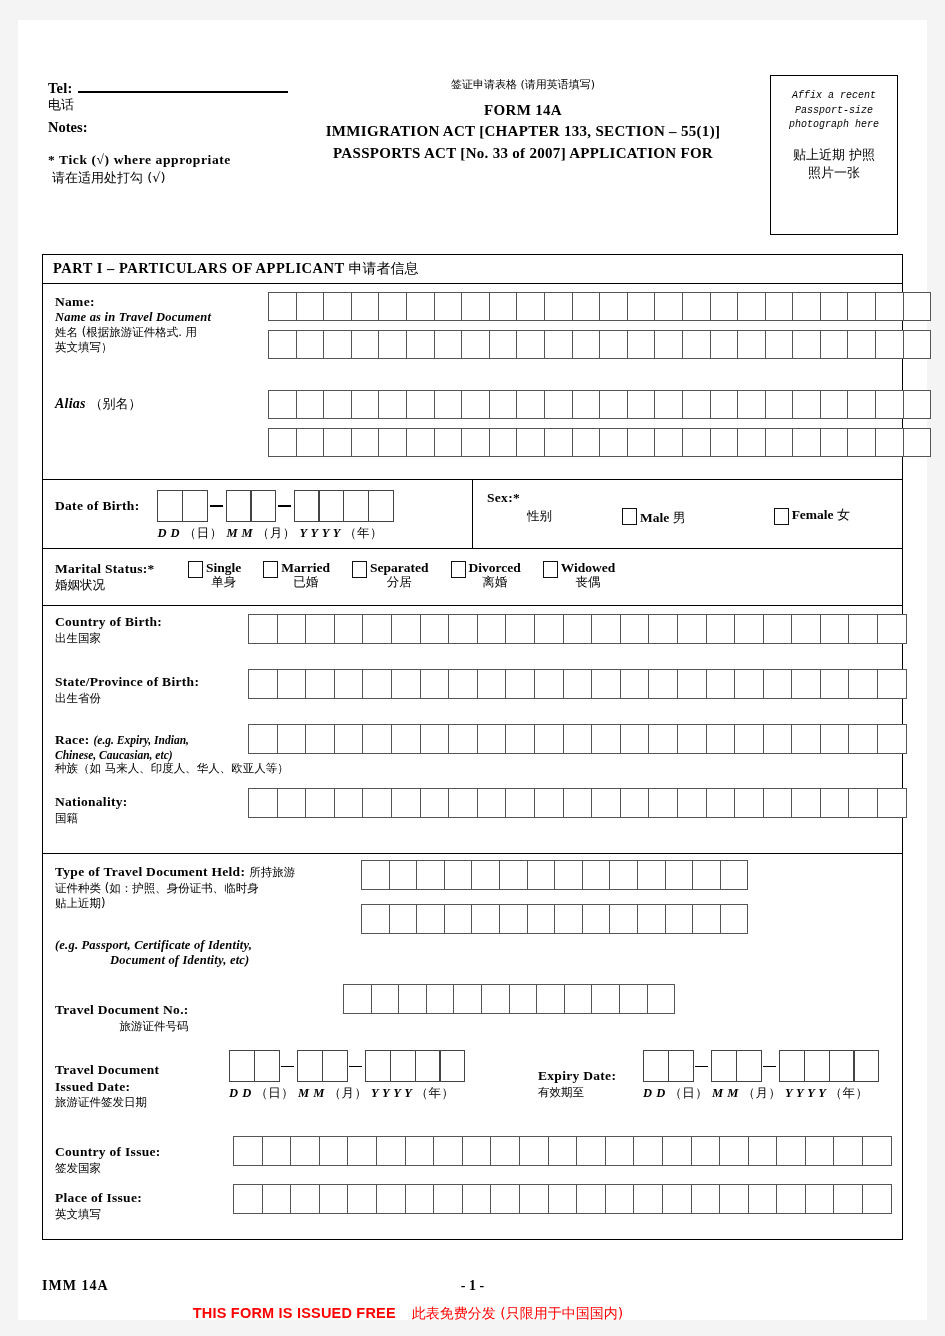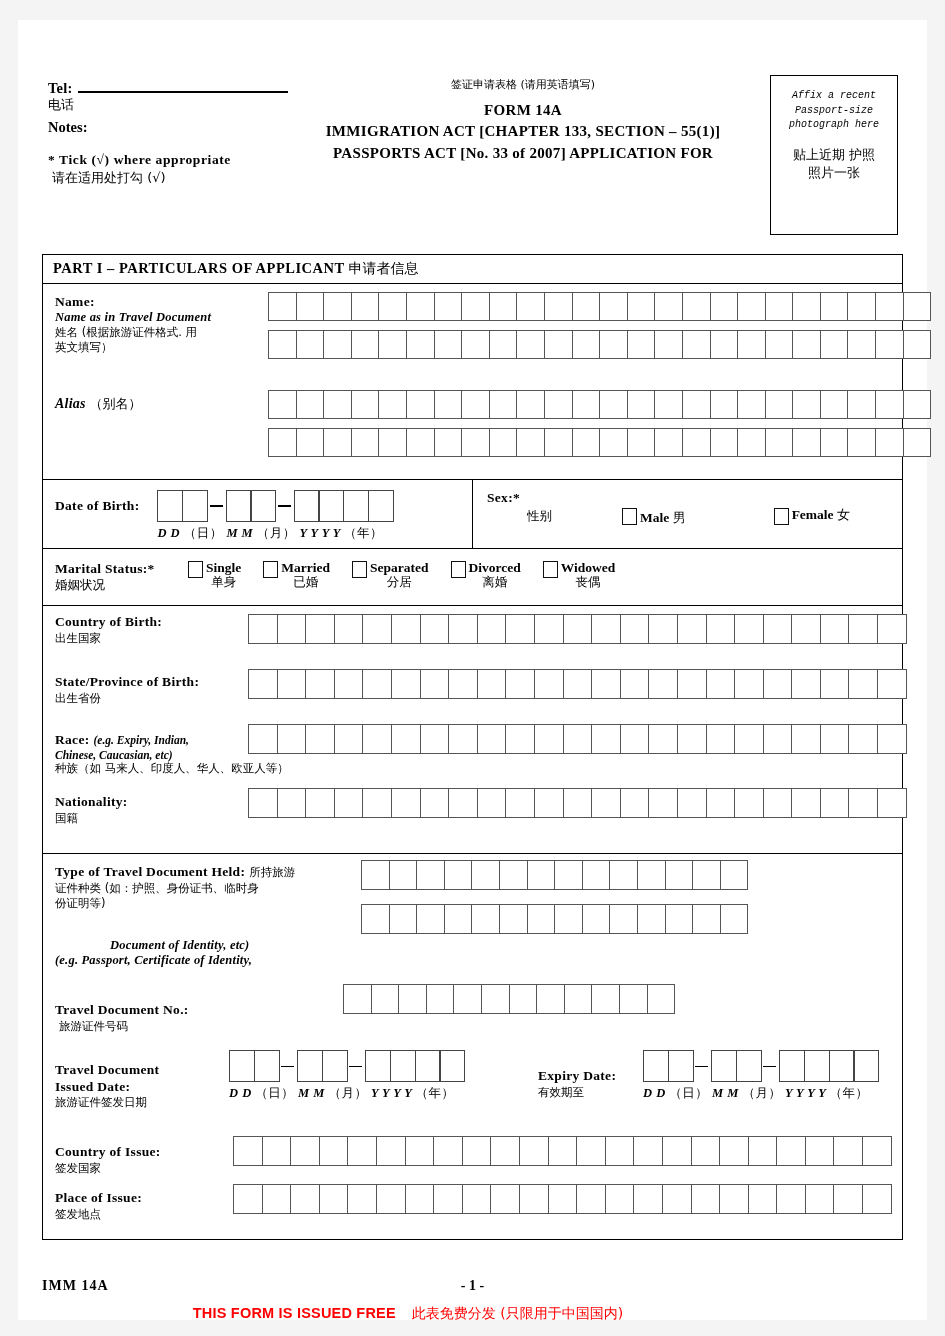--- a/index.html
+++ b/index.html
@@ -663,25 +663,25 @@
         </div>
     </div>
 
     <div class="blk td-sec">
       <div class="td-lab" style="top:8px; width:305px;">
         <div>
           <span class="lab">Type of Travel Document Held:</span>
           <span class="cn-sm">所持旅游</span>
         </div>
         <div class="cn-sm">证件种类 (如：护照、身份证书、临时身</div>
-        <div class="cn-sm">份证明等)</div>
+        <div class="cn-sm">贴上近期)</div>
       </div>
       <div class="td-lab" style="top:84px; width:340px;">
+        <div class="lab-it">(e.g.  Passport, Certificate of Identity,</div>
         <div class="lab-it" style="padding-left:55px;">Document of Identity, etc)</div>
-        <div class="lab-it">(e.g.  Passport, Certificate of Identity,</div>
       </div>
       <div class="td-boxes boxrow" style="left:318px; top:6px;" id="tdt-row-1">
           <span class="cbox" style="width: 28.6px; height: 30px;"></span>
           <span class="cbox" style="width: 28.6px; height: 30px;"></span>
           <span class="cbox" style="width: 28.6px; height: 30px;"></span>
           <span class="cbox" style="width: 28.6px; height: 30px;"></span>
           <span class="cbox" style="width: 28.6px; height: 30px;"></span>
           <span class="cbox" style="width: 28.6px; height: 30px;"></span>
           <span class="cbox" style="width: 28.6px; height: 30px;"></span>
           <span class="cbox" style="width: 28.6px; height: 30px;"></span>
@@ -704,21 +704,21 @@
           <span class="cbox" style="width: 28.6px; height: 30px;"></span>
           <span class="cbox" style="width: 28.6px; height: 30px;"></span>
           <span class="cbox" style="width: 28.6px; height: 30px;"></span>
           <span class="cbox" style="width: 28.6px; height: 30px;"></span>
           <span class="cbox" style="width: 28.6px; height: 30px;"></span>
           <span class="cbox" style="width: 28.6px; height: 30px;"></span>
         </div>
 
       <div class="td-lab" style="top:148px;">
         <div class="lab">Travel Document No.:</div>
-        <div class="cn-sm" style="padding-left:4px;">旅游证件号码</div>
+        <div class="cn-sm" style="padding-left:4px;text-align:right;">旅游证件号码</div>
       </div>
       <div class="td-boxes boxrow" style="left:300px; top:130px;" id="tdn-row">
           <span class="cbox" style="width: 28.6px; height: 30px;"></span>
           <span class="cbox" style="width: 28.6px; height: 30px;"></span>
           <span class="cbox" style="width: 28.6px; height: 30px;"></span>
           <span class="cbox" style="width: 28.6px; height: 30px;"></span>
           <span class="cbox" style="width: 28.6px; height: 30px;"></span>
           <span class="cbox" style="width: 28.6px; height: 30px;"></span>
           <span class="cbox" style="width: 28.6px; height: 30px;"></span>
           <span class="cbox" style="width: 28.6px; height: 30px;"></span>
@@ -822,21 +822,21 @@
           <span class="cbox" style="width: 29.6px; height: 30px;"></span>
           <span class="cbox" style="width: 29.6px; height: 30px;"></span>
           <span class="cbox" style="width: 29.6px; height: 30px;"></span>
           <span class="cbox" style="width: 29.6px; height: 30px;"></span>
           <span class="cbox" style="width: 29.6px; height: 30px;"></span>
           <span class="cbox" style="width: 29.6px; height: 30px;"></span>
         </div>
 
       <div class="td-lab" style="top:336px;">
         <div class="lab">Place of Issue:</div>
-        <div class="cn-sm">签发地点</div>
+        <div class="cn-sm">英文填写</div>
       </div>
       <div class="boxrow" style="position:absolute; left:190px; top:330px;" id="poi-row">
           <span class="cbox" style="width: 29.6px; height: 30px;"></span>
           <span class="cbox" style="width: 29.6px; height: 30px;"></span>
           <span class="cbox" style="width: 29.6px; height: 30px;"></span>
           <span class="cbox" style="width: 29.6px; height: 30px;"></span>
           <span class="cbox" style="width: 29.6px; height: 30px;"></span>
           <span class="cbox" style="width: 29.6px; height: 30px;"></span>
           <span class="cbox" style="width: 29.6px; height: 30px;"></span>
           <span class="cbox" style="width: 29.6px; height: 30px;"></span>

